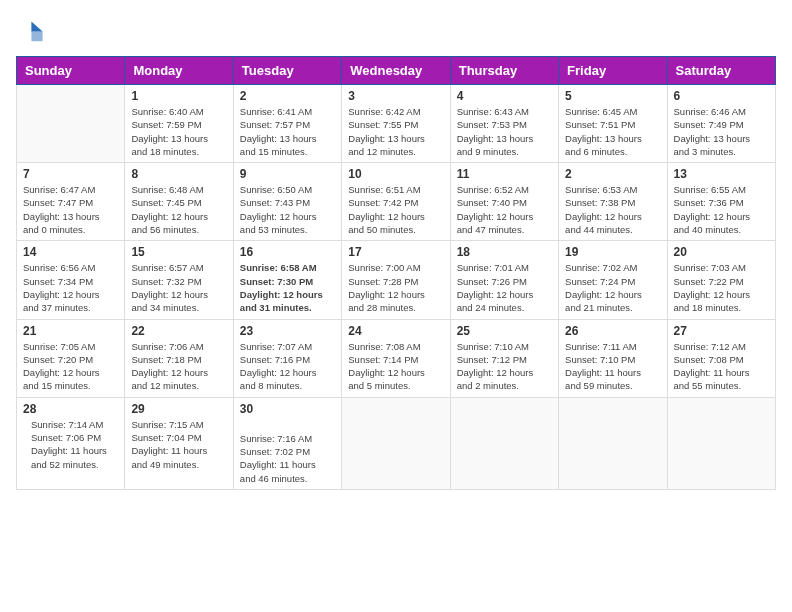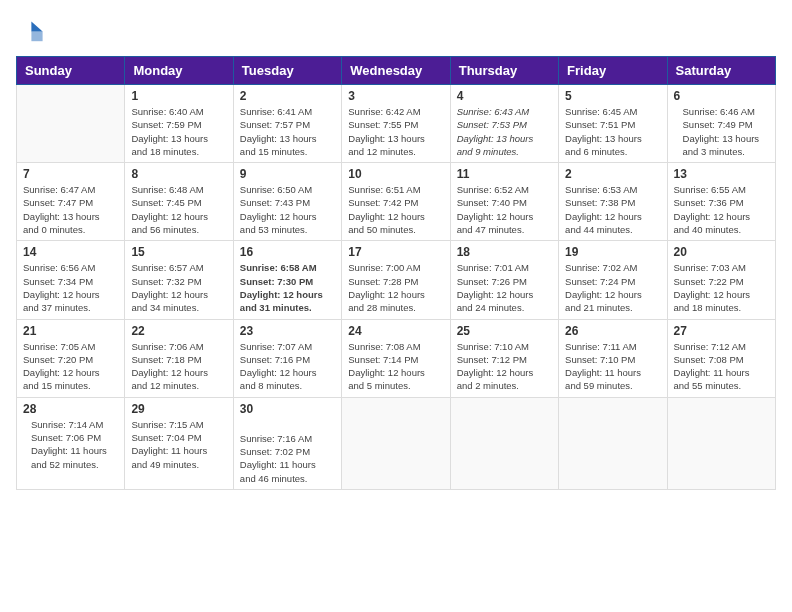--- a/index.html
+++ b/index.html
@@ -51,21 +51,21 @@
     .location-title {
       font-size: 14px;
       color: #555;
     }
     .calendar {
       width: 100%;
       border-collapse: collapse;
       border: 1px solid #ccc;
     }
     .calendar th {
-      background-color: #4c1d95;
+      background-color: #a21caf;
       color: #fff;
       font-size: 13px;
       font-weight: bold;
       text-align: left;
       padding: 6px 8px;
       border: 1px solid #1e5a9e;
     }
     .calendar td {
       vertical-align: top;
       padding: 4px 6px;
@@ -143,35 +143,35 @@
         </td>
         <td>
           <span class="day-number">3</span>
           <div class="day-info" style="white-space: pre-line;">Sunrise: 6:42 AM
 Sunset: 7:55 PM
 Daylight: 13 hours
 and 12 minutes.</div>
         </td>
         <td>
           <span class="day-number">4</span>
-          <div class="day-info" style="white-space: pre-line; font-style: italic;">Sunrise: 6:43 AM
+          <div class="day-info" style="white-space: pre-line;">Sunrise: 6:43 AM
 Sunset: 7:53 PM
 Daylight: 13 hours
 and 9 minutes.</div>
         </td>
         <td>
           <span class="day-number">5</span>
           <div class="day-info" style="white-space: pre-line;">Sunrise: 6:45 AM
 Sunset: 7:51 PM
 Daylight: 13 hours
 and 6 minutes.</div>
         </td>
         <td>
           <span class="day-number">6</span>
-          <div class="day-info" style="white-space: pre-line; margin-left: 9px;">Sunrise: 6:46 AM
+          <div class="day-info" style="white-space: pre-line;">Sunrise: 6:46 AM
 Sunset: 7:49 PM
 Daylight: 13 hours
 and 3 minutes.</div>
         </td>
       </tr>
       <tr>
         <td>
           <span class="day-number">7</span>
           <div class="day-info" style="white-space: pre-line;">Sunrise: 6:47 AM
 Sunset: 7:47 PM

